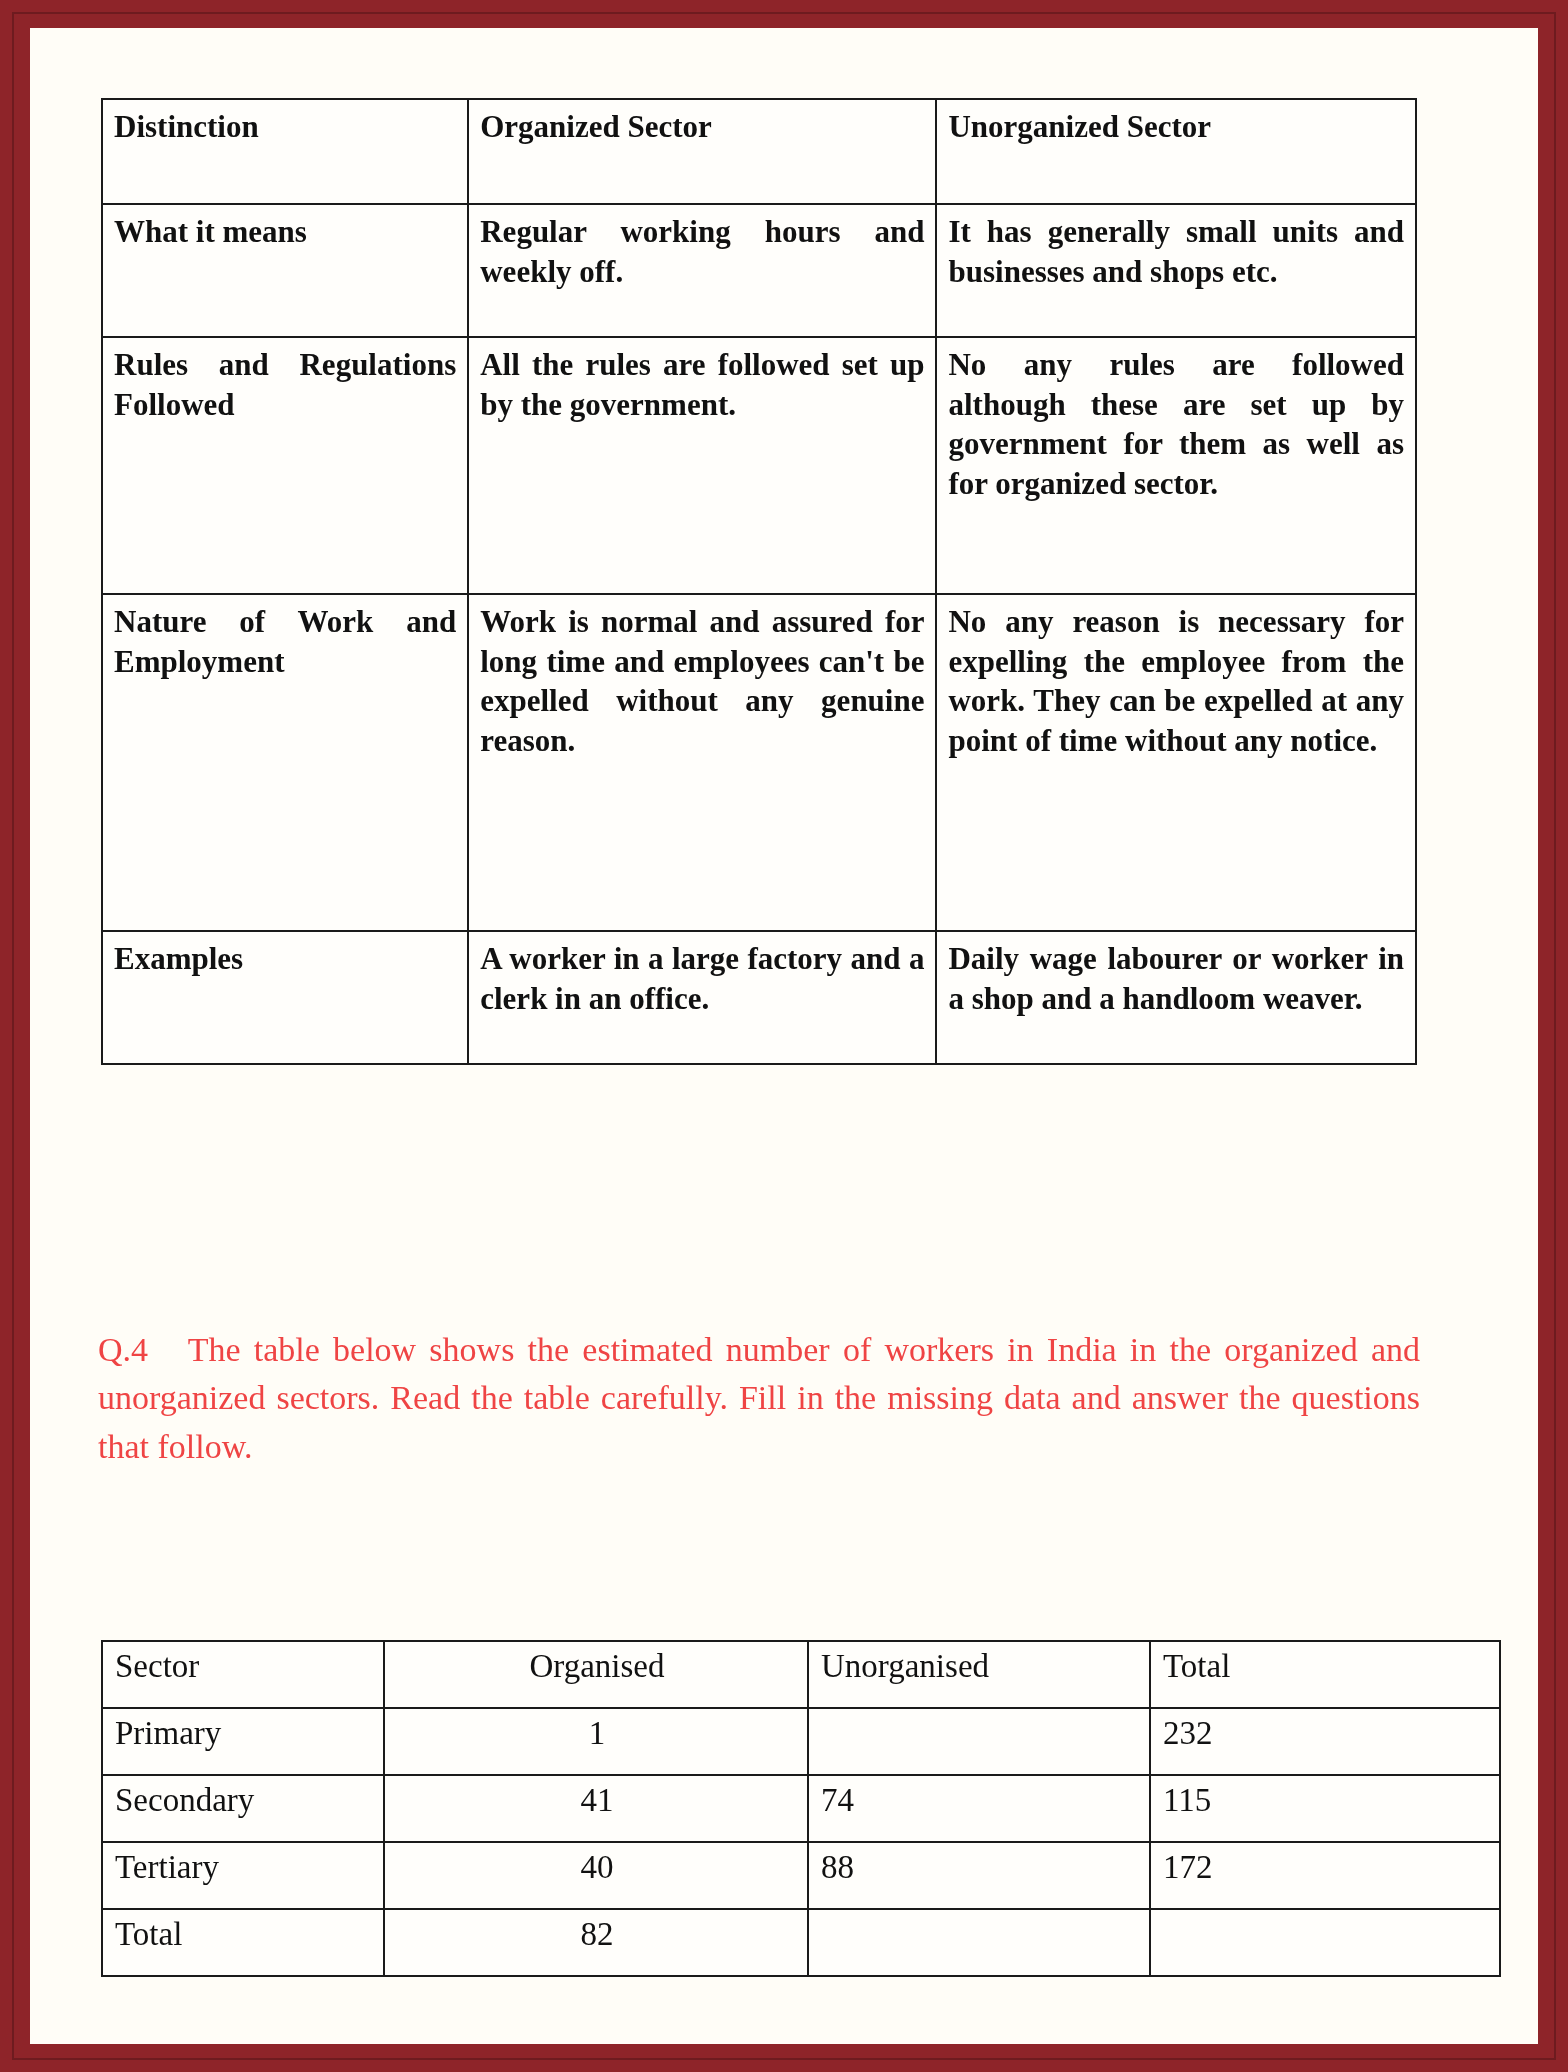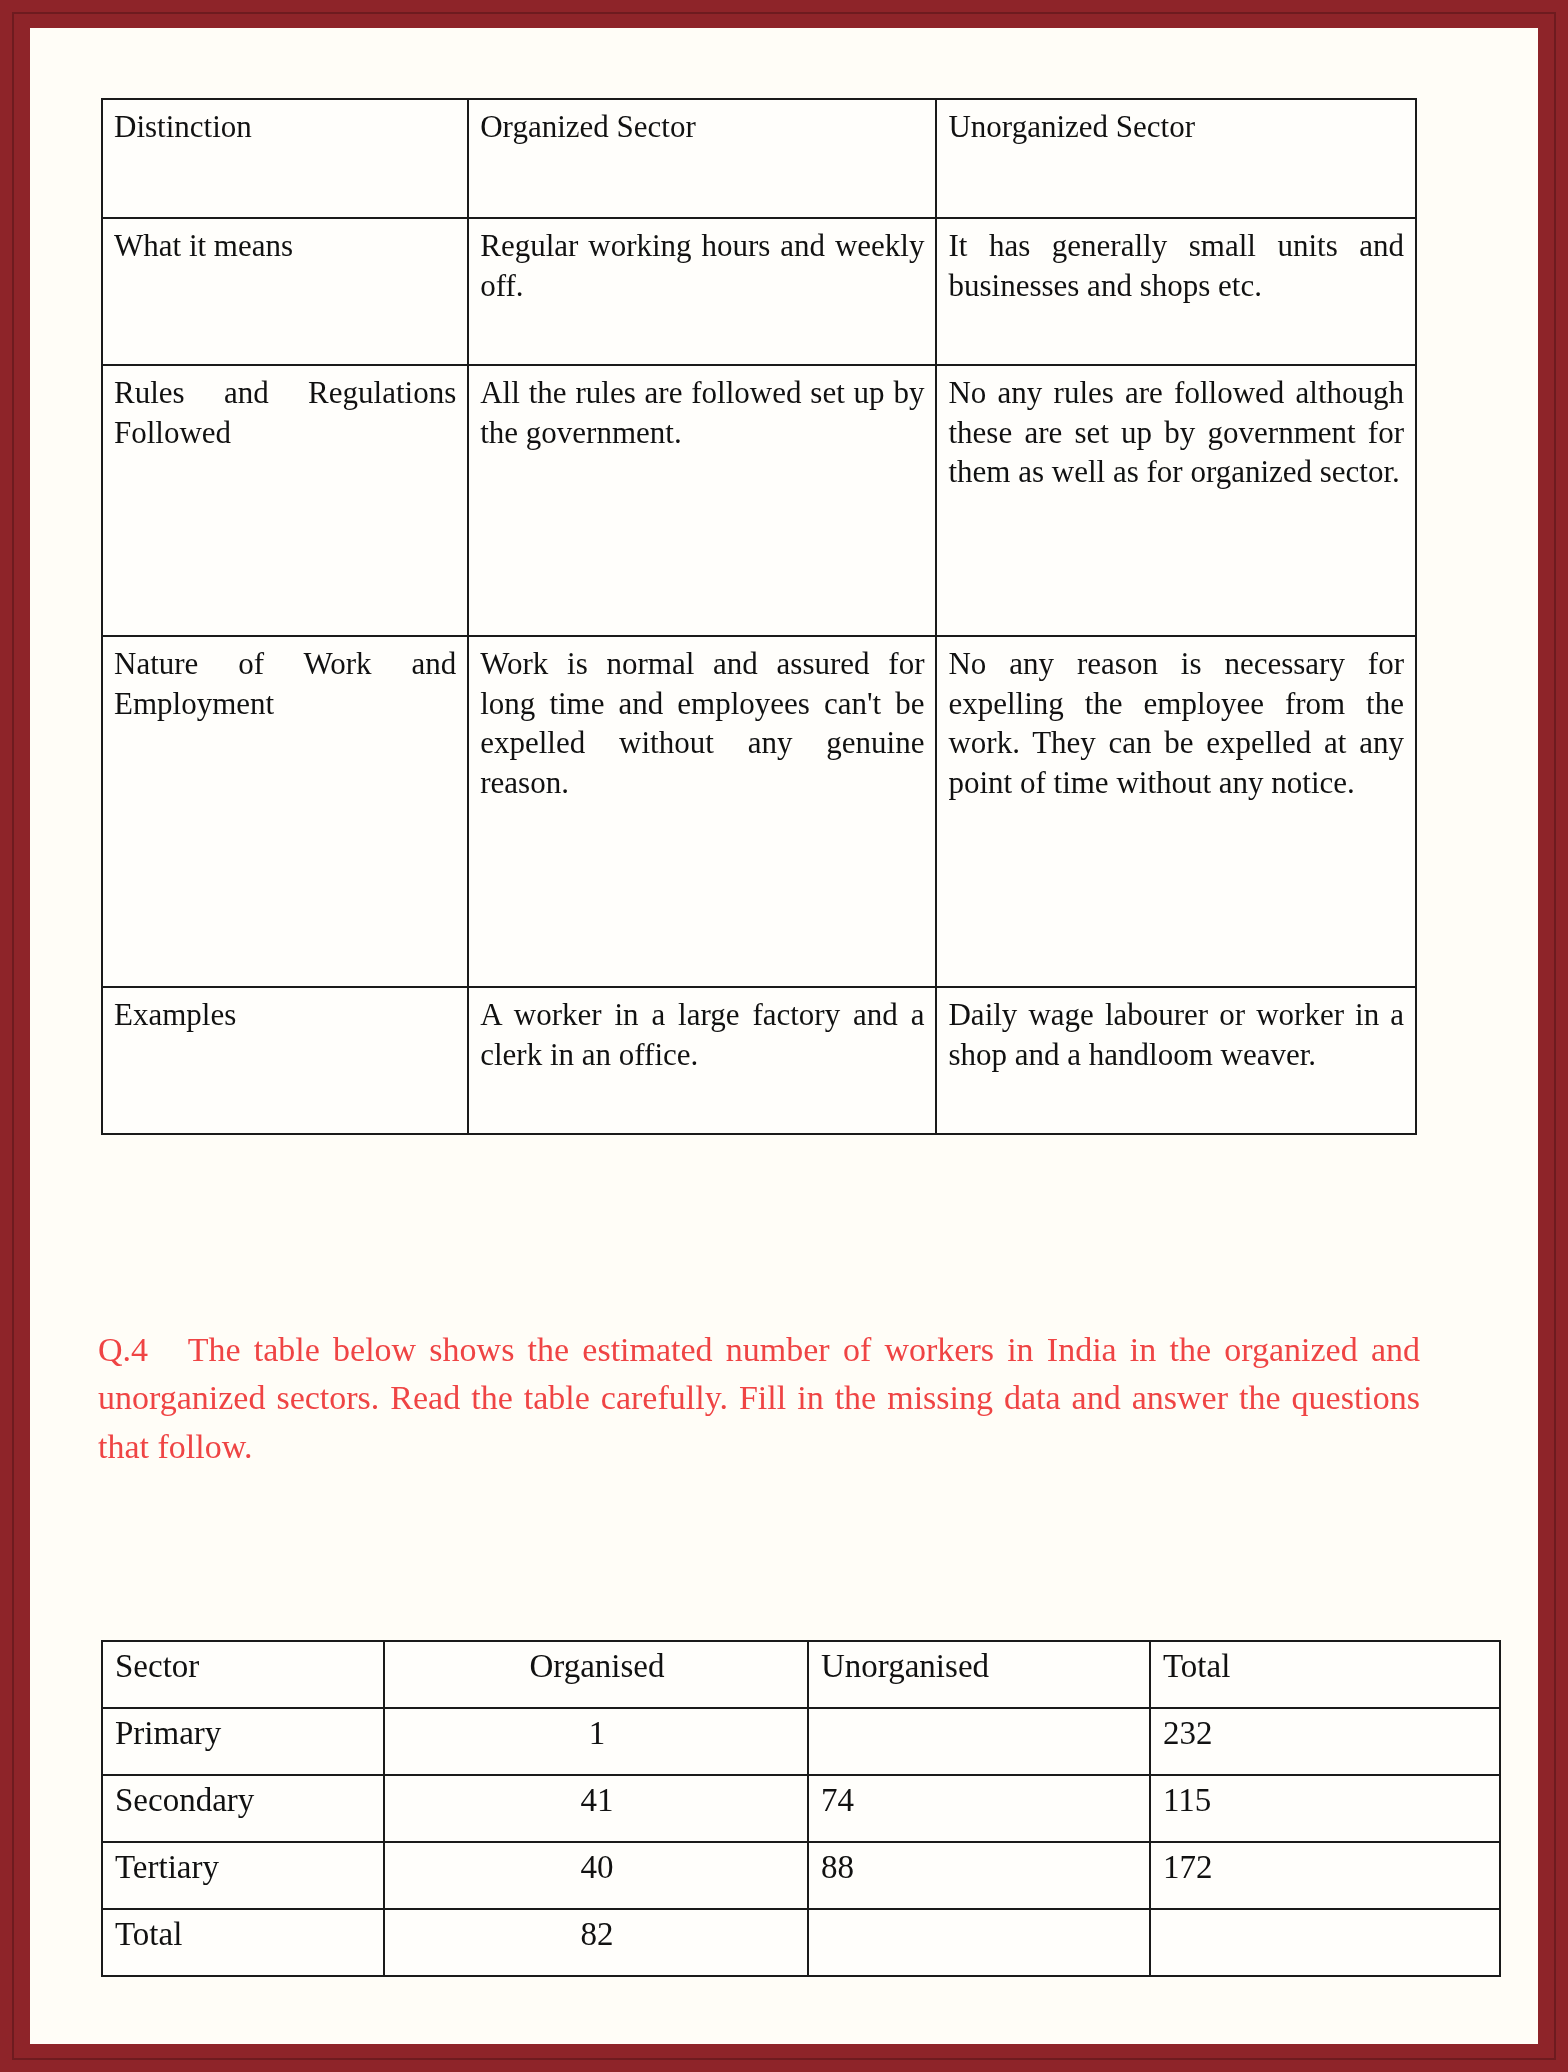--- a/index.html
+++ b/index.html
@@ -61,24 +61,25 @@
 
   
   #comparison-table {
     left: 71px;
     top: 70px;
     width: 1316px;
     font-size: 31px;
     line-height: 1.28;
   }
   #comparison-table td {
-    padding: 7px 11px 22px 11px;
+    padding: 7px 11px 8px 11px;
     text-align: justify;
     text-align-last: left;
     hyphens: none;
+    font-weight: bold;
   }
   #comparison-table td.col-label {
     width: 335px;
     text-align: justify;
     text-align-last: left;
   }
   #comparison-table td.col-org {
     width: 435px;
   }
   #comparison-table td.col-unorg {

